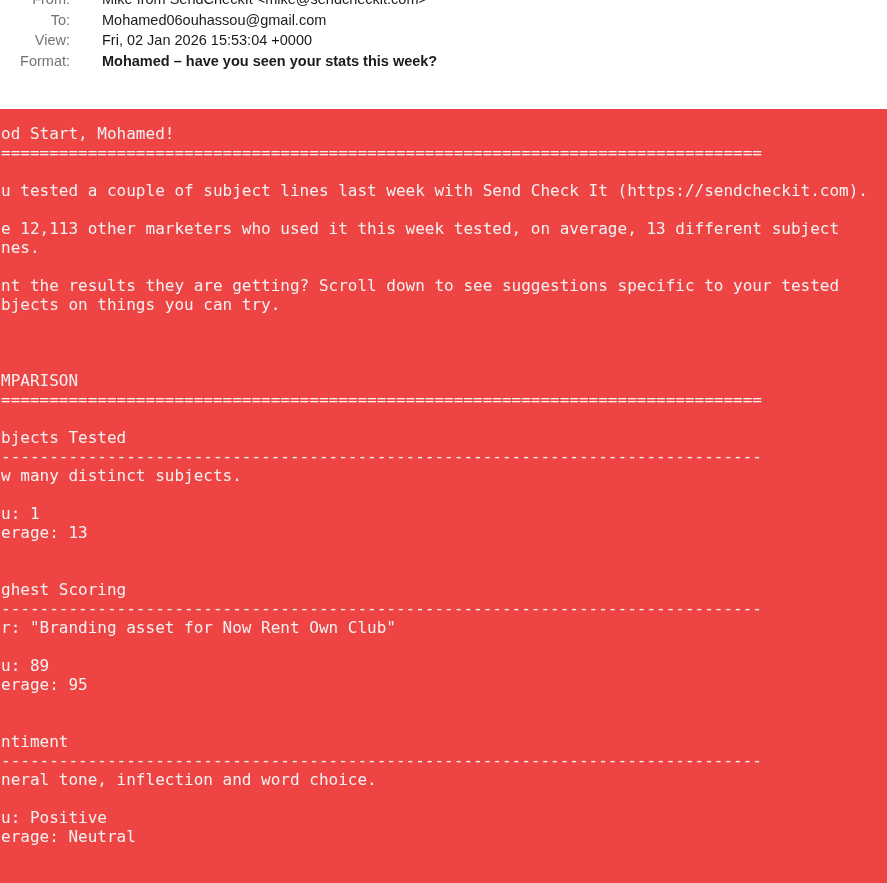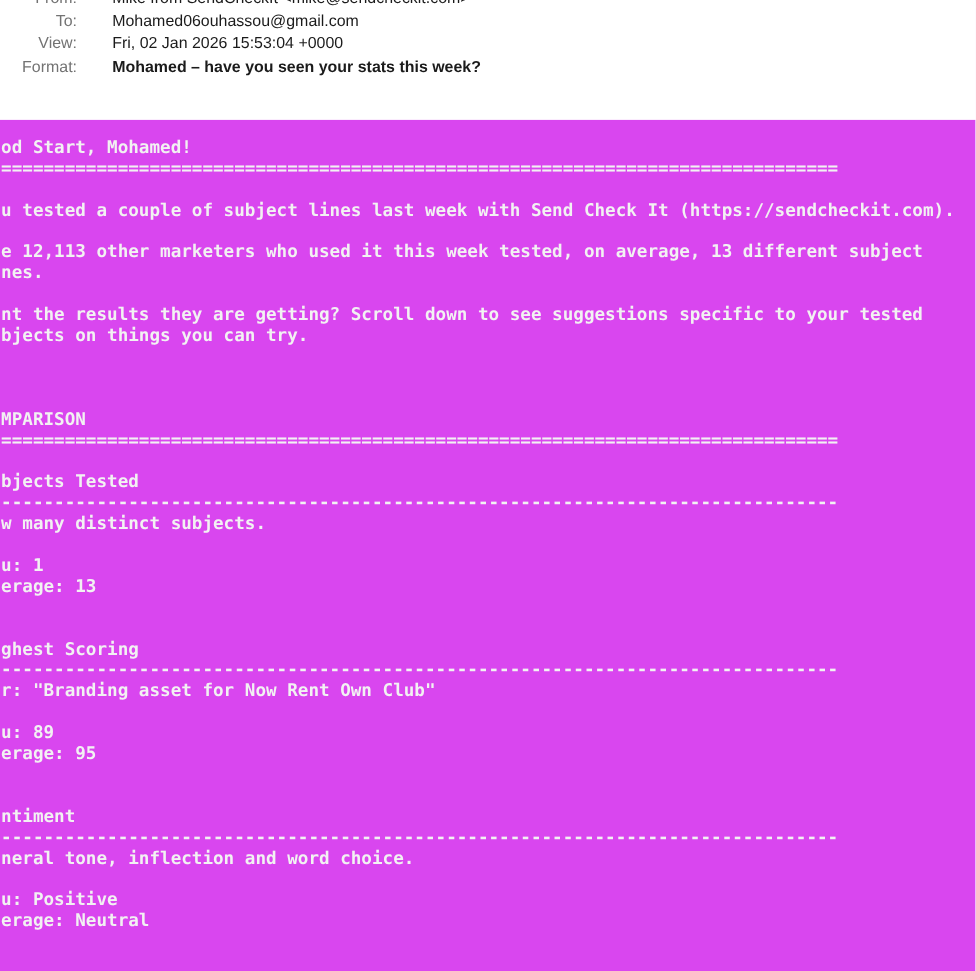--- a/index.html
+++ b/index.html
@@ -64,22 +64,21 @@
     margin-left: 9px;
     margin-top: -4px;
     border-right: 2px solid #333333;
     border-bottom: 2px solid #333333;
     transform: rotate(45deg);
   }
   
   .content {
     position: absolute;
     top: 109px; left: 0; right: 0; bottom: 0;
-    background: #d946ef;
-    font-weight: bold;
+    background: #ef4444;
   }
   .plain {
     margin: 0;
     padding: 15px 0 0 1px;
     font-family: "DejaVu Sans Mono", monospace;
     font-size: 16px;
     line-height: 19px;
     color: #f2f2f2;
     white-space: pre;
     overflow: hidden;

